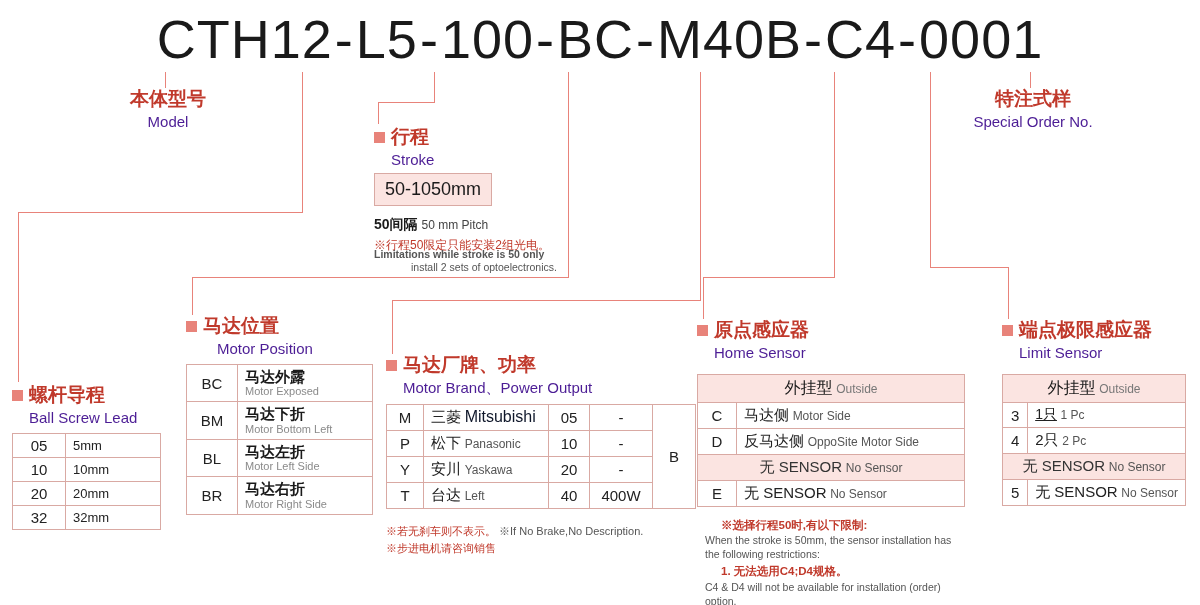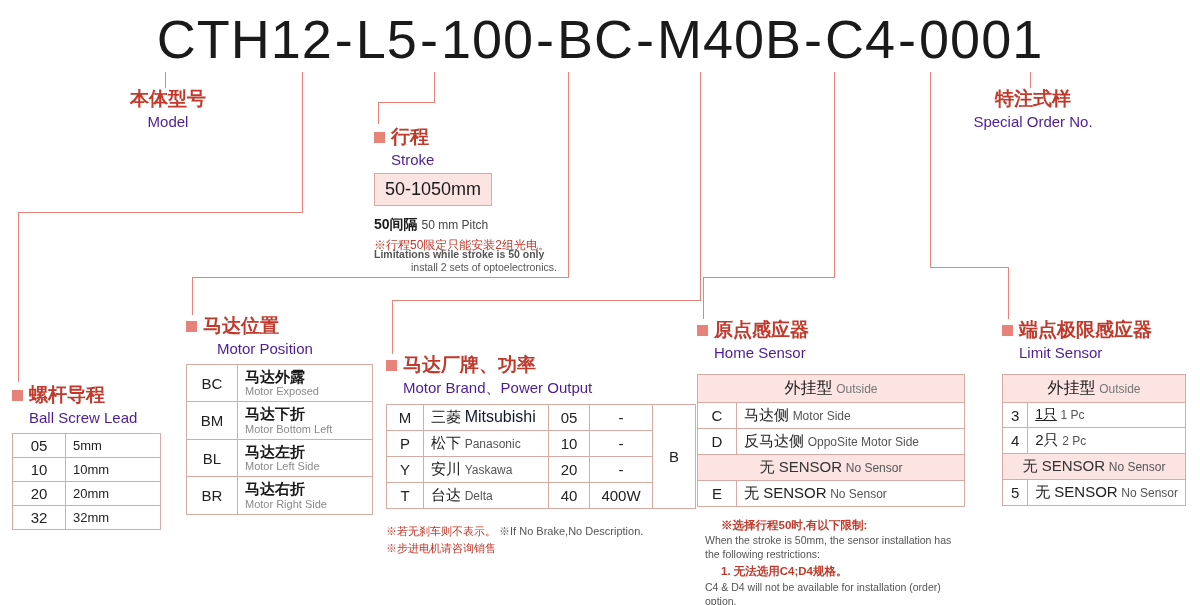--- a/index.html
+++ b/index.html
@@ -236,21 +236,21 @@
           <span style="font-size:15px;">安川</span>
           <span style="font-size:12px;color:#555;">Yaskawa</span>
         </td>
         <td class="code">20</td>
         <td class="code">-</td>
       </tr>
       <tr>
         <td class="code">T</td>
         <td class="lbl">
           <span style="font-size:15px;">台达</span>
-          <span style="font-size:12px;color:#555;">Delta</span>
+          <span style="font-size:12px;color:#555;">Left</span>
         </td>
         <td class="code">40</td>
         <td class="code">400W</td>
       </tr>
     </tbody>
   </table>
   <div class="abs footnote" style="left:386px;top:523px;">
     <span>※若无刹车则不表示。</span>
     <span class="g">※If No Brake,No Description.</span>
   </div>

